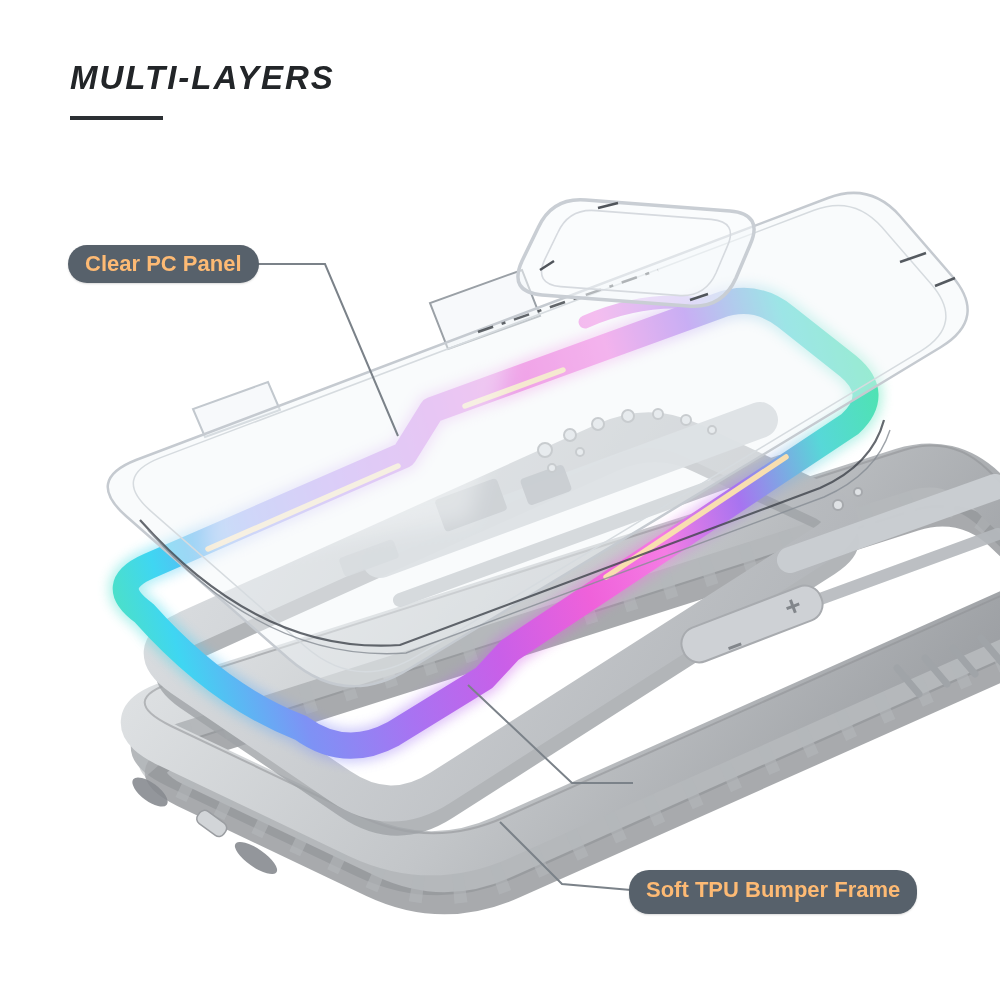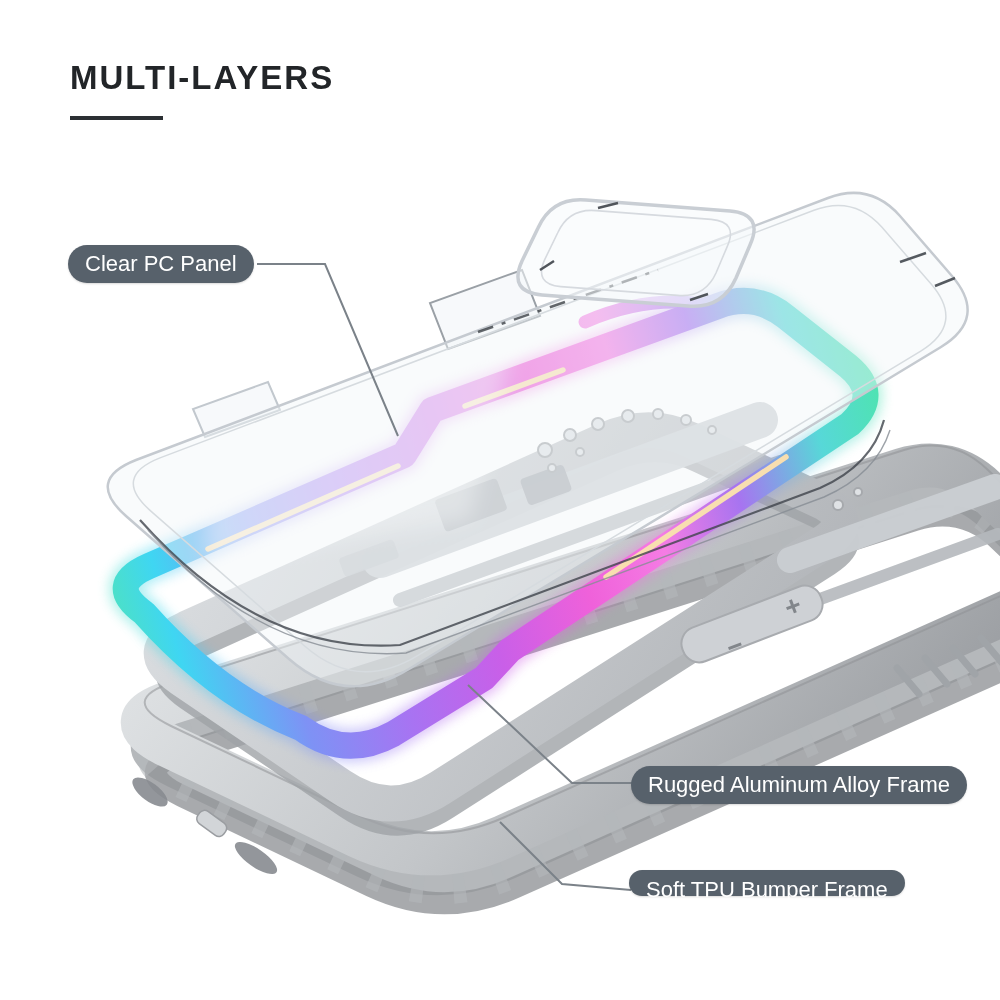--- a/index.html
+++ b/index.html
@@ -1,28 +1,28 @@
 <!DOCTYPE html>
 <html><head>
 <meta charset="utf-8">
 <style>
   html,body{margin:0;padding:0;background:#ffffff;}
   body{width:1000px;height:1000px;position:relative;overflow:hidden;
        font-family:"Liberation Sans","DejaVu Sans",sans-serif;}
   .stage{position:absolute;inset:0;}
   svg{position:absolute;left:0;top:0;}
   .title{position:absolute;left:70px;top:58px;color:#222528;font-weight:bold;
-         font-size:33px;line-height:40px;letter-spacing:2px;}
+         font-size:33px;line-height:40px;letter-spacing:2px;font-style:italic;}
   .title-underline{width:93px;height:4px;background:#2b2f33;margin-top:18px;}
   .pill{position:absolute;height:38px;line-height:38px;border-radius:20px;
-        background:#57616b;color:#ffffff;font-size:22px;padding:0 17px;
-        white-space:nowrap;box-shadow:0 1px 2px rgba(0,0,0,0.15);}
+        background:#57616b;color:#fdba74;font-size:22px;padding:0 17px;
+        white-space:nowrap;box-shadow:0 1px 2px rgba(0,0,0,0.15);font-weight:bold;}
   .pill-clear{left:68px;top:245px;}
   .pill-alu{left:631px;top:766px;}
-  .pill-tpu{left:629px;top:870px;height:26px;line-height:40px;}
+  .pill-tpu{left:629px;top:870px;height:44px;line-height:40px;}
 </style>
 </head>
 <body>
 
 <div class="stage">
 
 <svg width="1000" height="1000" viewBox="0 0 1000 1000">
   <defs>
     <linearGradient id="iridGrad" gradientUnits="userSpaceOnUse" x1="80" y1="620" x2="900" y2="380">
       <stop offset="0" stop-color="#55e8a8"></stop>
@@ -151,16 +151,15 @@
     <path d="M 500,822 L 562,884 L 631,890"></path>
   </g>
 </svg>
 
 <div class="title">
   <div>MULTI-LAYERS</div>
   <div class="title-underline"></div>
 </div>
 
 <div class="pill pill-clear">Clear PC Panel</div>
-<div class="pill pill-alu">Rugged Aluminum Alloy Frame</div>
 <div class="pill pill-tpu">Soft TPU Bumper Frame</div>
 
 </div>
 
 </body></html>

